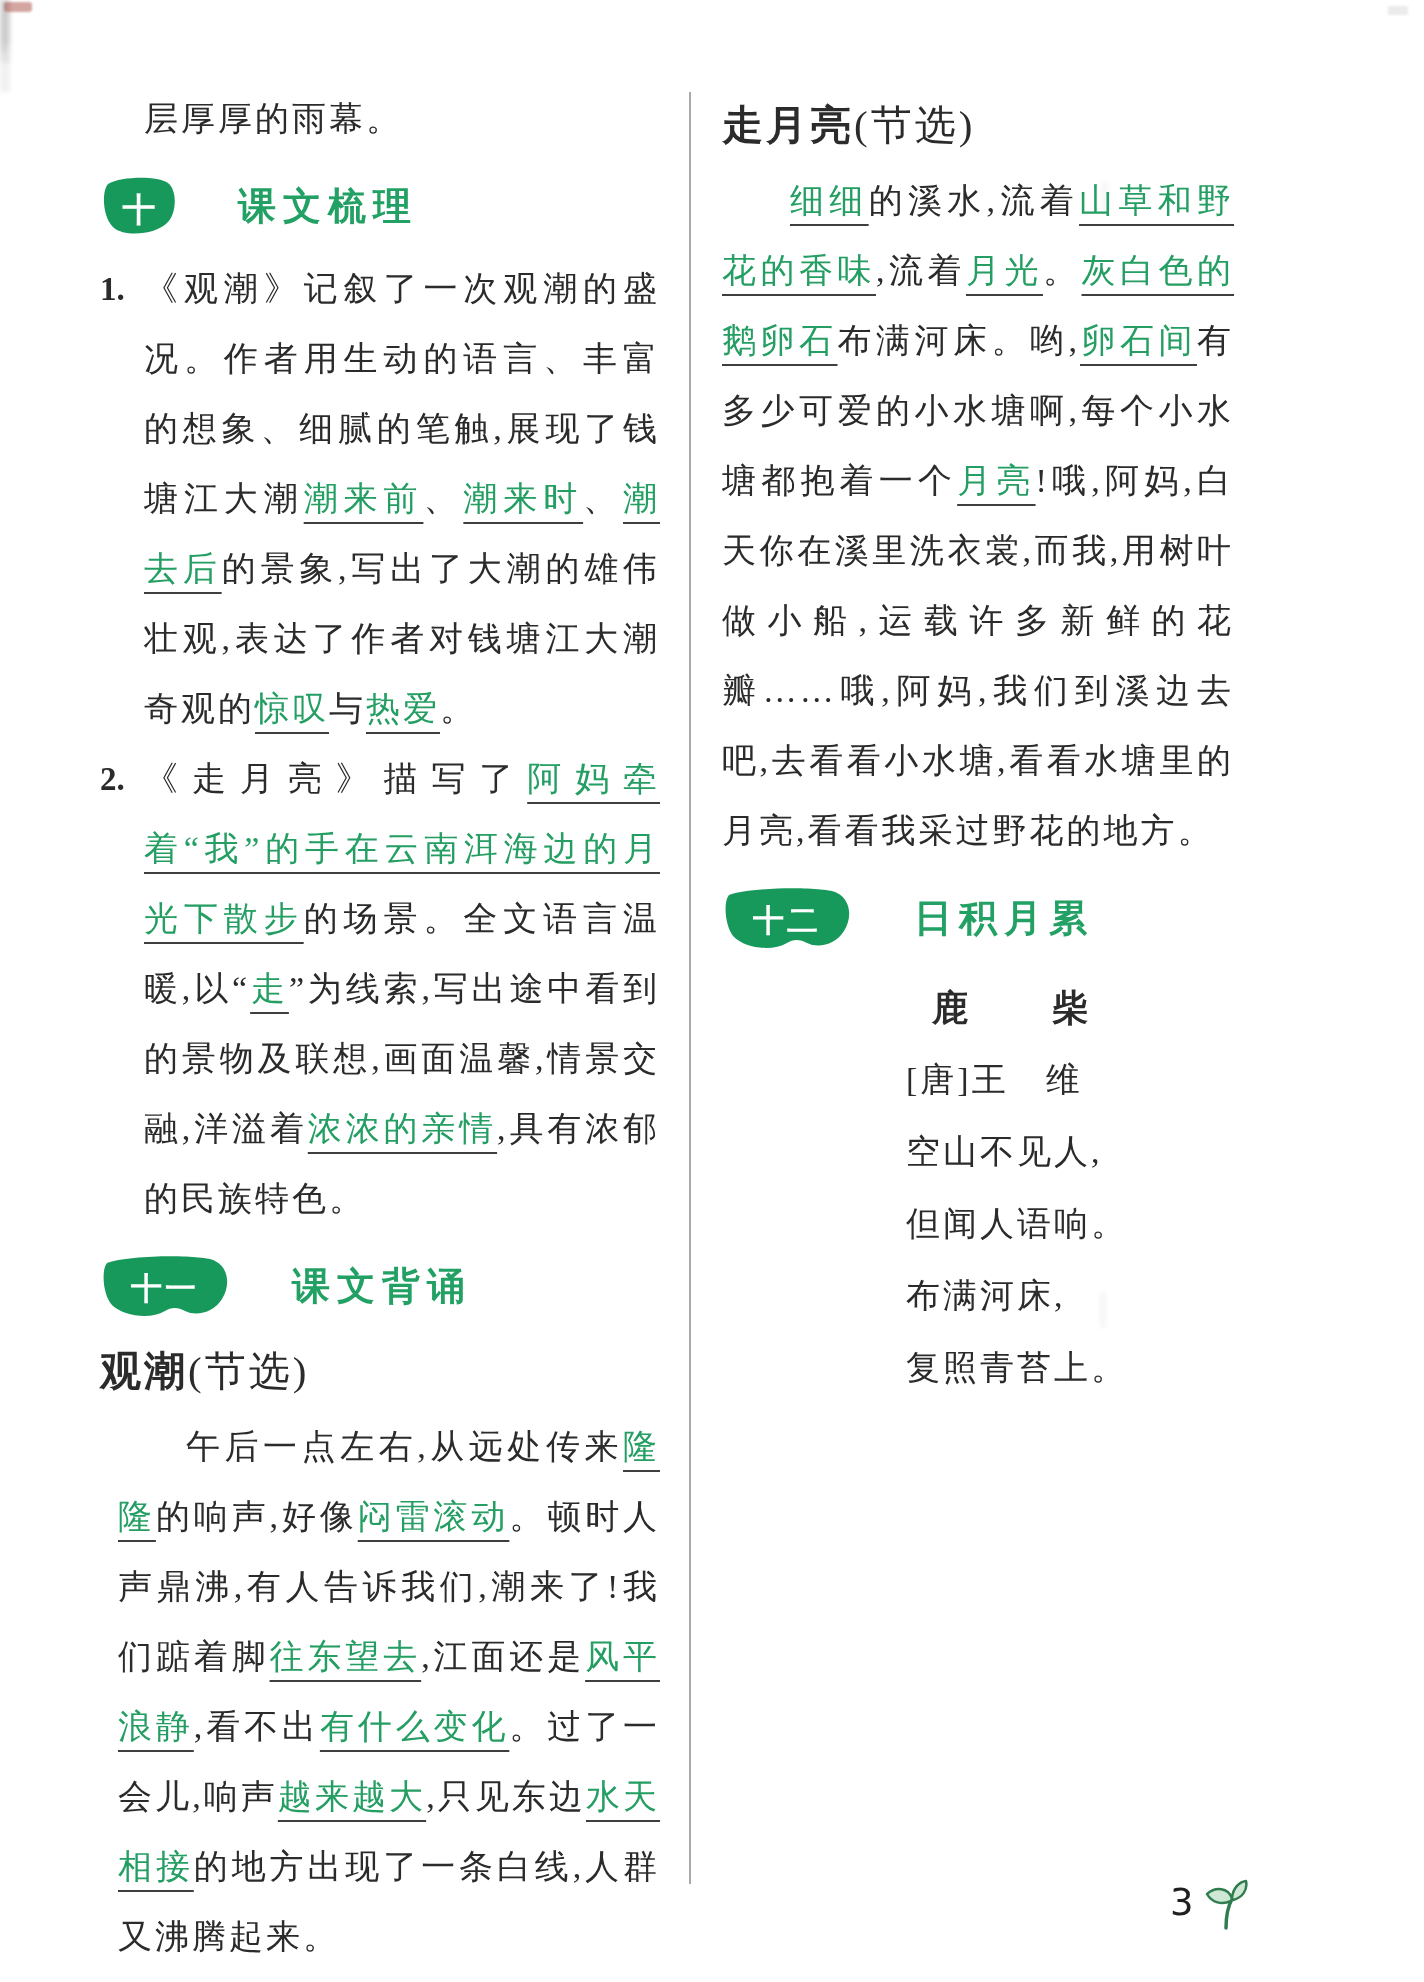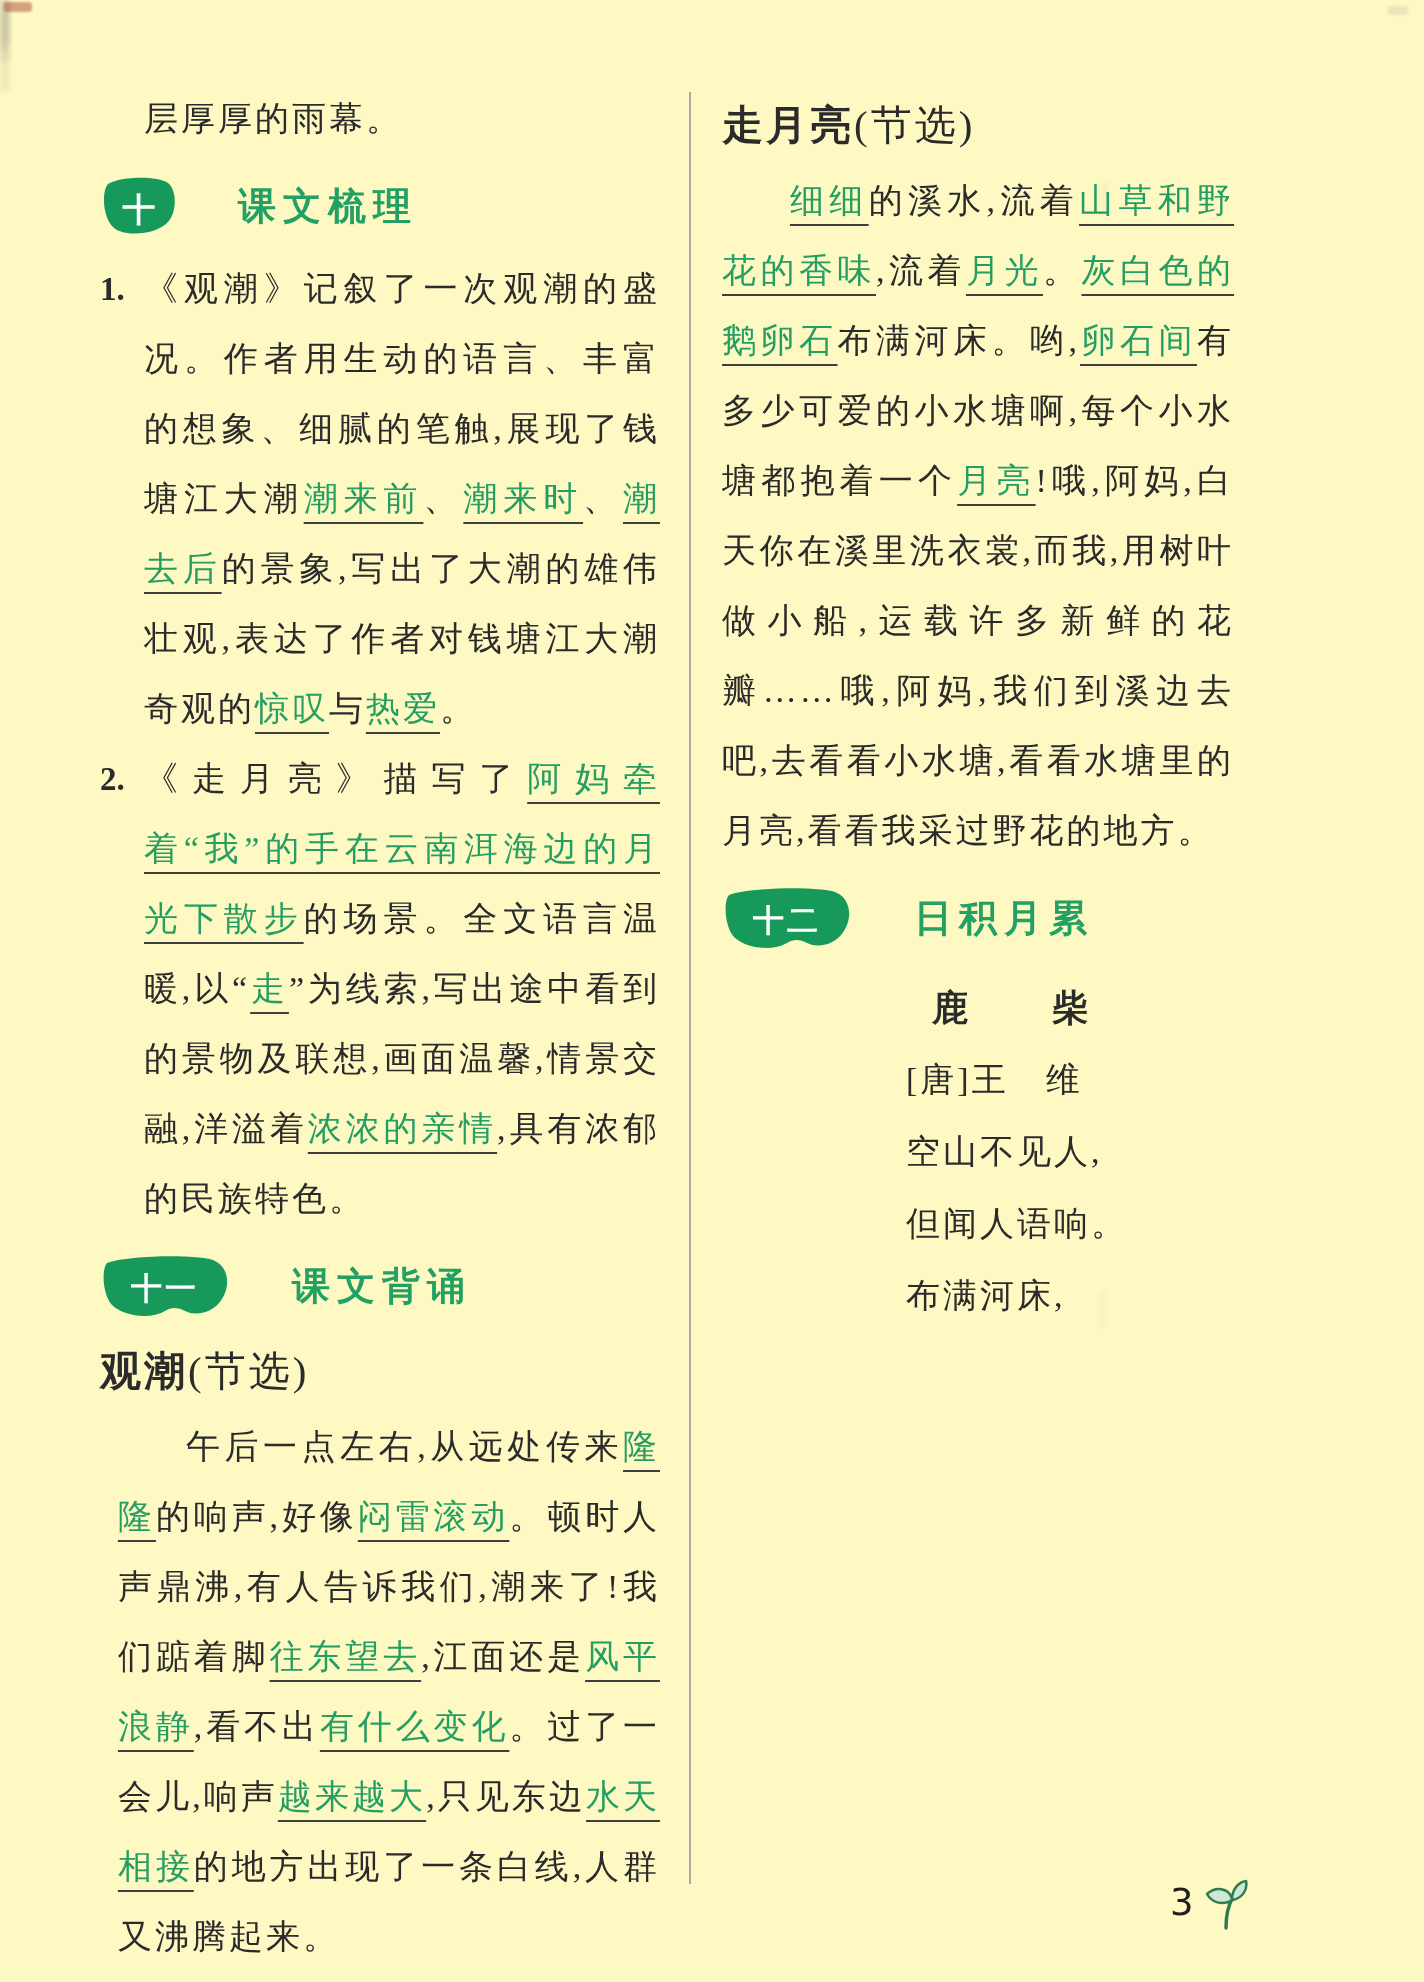--- a/index.html
+++ b/index.html
@@ -1,16 +1,16 @@
 <!DOCTYPE html>
 <html><head>
 <meta charset="utf-8">
 <style>
   html,body{margin:0;padding:0;background:#e9e9e7;}
-  .page{position:relative;width:1424px;height:1982px;margin:0 auto;background:#fef9c3;overflow:hidden;
+  .page{position:relative;width:1424px;height:1982px;margin:0 auto;background:#ffffff;overflow:hidden;
         font-family:"Liberation Serif","DejaVu Serif",serif;color:#2b2b2b;}
 
   
   .col{position:absolute;top:84px;}
   .col-left{left:100px;width:560px;}
   .col-right{left:722px;width:512px;}
   .divider{position:absolute;left:689px;top:92px;width:2px;height:1792px;background:#a9a9a7;}
 
   
   .txt{font-size:34px;line-height:70px;letter-spacing:3px;text-align:justify;margin:0;}
@@ -133,20 +133,21 @@
       <span class="sec-label">日积月累</span>
     </div>
 
     <div class="poem">
       <div class="poem-title">鹿　　柴</div>
       <div class="poem-author">[唐]王　维</div>
       <div class="poem-lines">
           <div class="poem-line">空山不见人,</div>
           <div class="poem-line">但闻人语响。</div>
           <div class="poem-line">布满河床,</div>
+          <div class="poem-line">复照青苔上。</div>
         </div>
     </div>
 
   </section>
 
   <div class="footer">
     <span class="page-num">3</span>
     <span>
       <svg width="44" height="52" viewBox="0 0 44 52">
         <path d="M22 50 C22 38 23 30 28 21" stroke="#2f7d4f" stroke-width="3.5" fill="none" stroke-linecap="round"></path>

